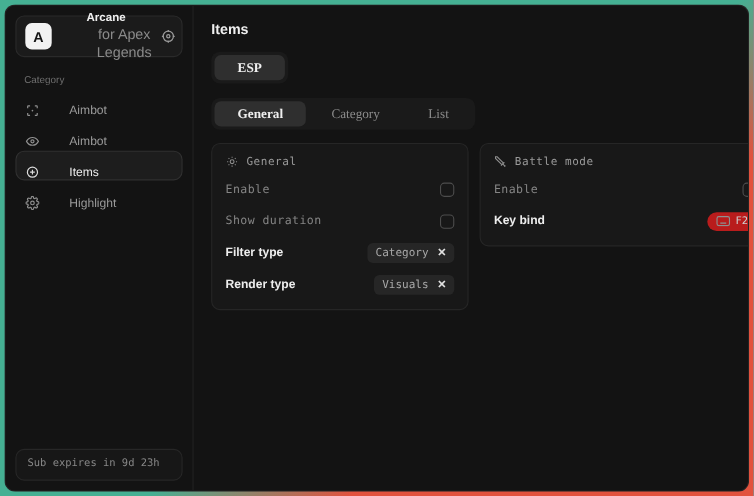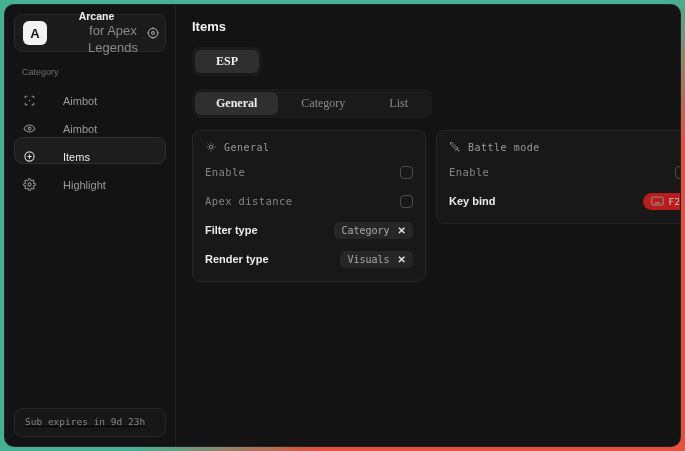--- a/index.html
+++ b/index.html
@@ -46,21 +46,21 @@
     padding: 0 8px; border-radius: 8px; border: 1px solid transparent;
     color: #9b9b9b; font-size: 11px; cursor: pointer;
   }
   .nav-item.active {
     background: #1d1d1d; border-color: #303030; color: #eaeaea;
   }
   .nav-item.active .icon { color: #dcdcdc; }
 
   .footer-card {
     margin-top: auto; background: #171717; border: 1px solid #272727;
-    border-radius: 8px; padding: 6px 10px; line-height: 1.55; text-decoration: underline;
+    border-radius: 8px; padding: 6px 10px; line-height: 1.55;
   }
   .foot1 { color: #878787; font-size: 9.5px; font-family: "DejaVu Sans Mono", monospace; }
   .foot2 { color: #d8d8d8; font-size: 10px; }
 
   
   .main { flex: 1; padding: 14px 16px; }
   .page-title { color: #f0f0f0; font-size: 13px; font-weight: bold; }
 
   .seg {
     display: inline-flex; gap: 2px; background: #1a1a1a; border-radius: 8px;
@@ -213,21 +213,21 @@
               </svg>
             </span>
             <span>General</span>
           </div>
 
           <div class="row">
             <span class="lbl-dim">Enable</span>
             <span class="checkbox"></span>
           </div>
           <div class="row">
-            <span class="lbl-dim">Apex distance</span>
+            <span class="lbl-dim">Show duration</span>
             <span class="checkbox"></span>
           </div>
           <div class="row">
             <span class="lbl-bright">Filter type</span>
             <span class="select-pill">
               <span class="val">Category</span>
               <span class="clear">✕</span>
             </span>
           </div>
           <div class="row">

